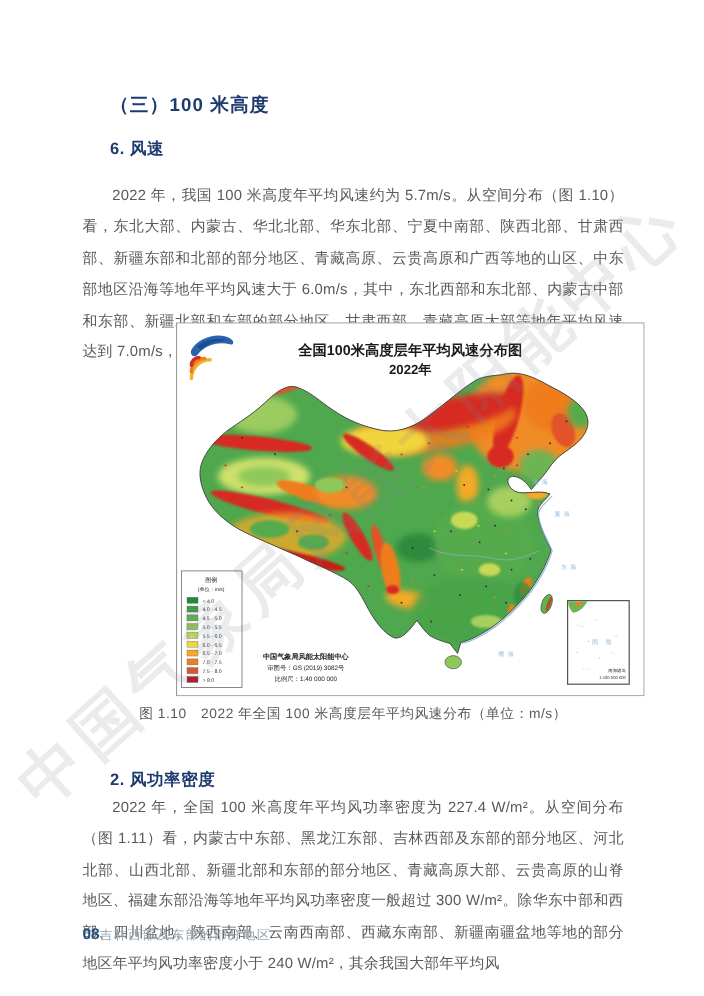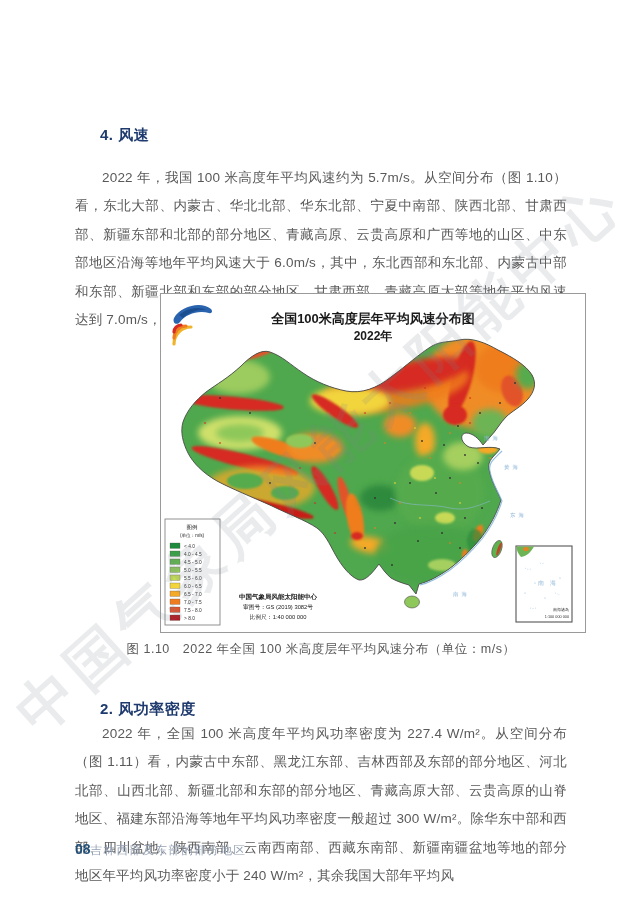--- a/index.html
+++ b/index.html
@@ -31,21 +31,22 @@
   .footer .num{font-size:14px;font-weight:bold;color:#1f4e79;}
   .footer .t{font-size:11.5px;color:#93a0b3;letter-spacing:1.5px;}
 </style>
 </head>
 <body>
 
 <div class="page">
 
   <div class="wm">中国气象局风能太阳能中心</div>
 
-  <div class="h-sub" id="sub1">4. 风速</div>
+  <div class="h-section">（三）100 米高度</div>
+  <div class="h-sub" id="sub1">6. 风速</div>
 
   <p class="para" id="para1">2022 年，我国 100 米高度年平均风速约为 5.7m/s。从空间分布（图 1.10）看，东北大部、内蒙古、华北北部、华东北部、宁夏中南部、陕西北部、甘肃西部、新疆东部和北部的部分地区、青藏高原、云贵高原和广西等地的山区、中东部地区沿海等地年平均风速大于 6.0m/s，其中，东北西部和东北部、内蒙古中部和东部、新疆北部和东部的部分地区、甘肃西部、青藏高原大部等地年平均风速达到 7.0m/s，部分地区达到 8.0m/s 以上。</p>
 
   <div class="figure">
     <svg width="426" height="340" viewBox="0 0 426 340" xmlns="http://www.w3.org/2000/svg">
       <defs>
         <clipPath id="cnclip">
           <path d="M 299 47 C 312 44 326 50 338 57 C 352 64 366 72 372 82 C 377 91 374 99 368 106 C 361 114 352 118 346 124 C 340 130 336 138 330 144 L 323 152 C 319 146 313 140 306 140 C 299 141 301 150 309 154 C 318 157 330 152 340 156 C 335 163 327 167 329 176 C 331 188 337 197 341 207 C 337 220 330 233 321 245 C 311 257 300 268 289 276 C 279 283 268 289 259 291 L 256 301 L 249 292 C 242 290 236 288 231 285 C 226 281 222 275 219 271 C 213 279 206 288 199 287 C 190 284 181 272 175 261 C 169 250 165 241 157 235 C 145 227 128 221 112 213 C 92 204 72 196 57 188 C 43 180 33 170 28 160 C 23 150 20 139 23 129 C 27 117 36 107 46 99 C 57 91 68 85 81 73 C 91 63 101 56 110 59 C 122 63 131 72 143 80 C 156 89 171 95 186 98 C 202 101 217 95 231 84 C 246 73 259 61 272 53 C 281 48 290 49 299 47 Z"></path>
         </clipPath>
         <filter id="f1" x="-60%" y="-60%" width="220%" height="220%">

